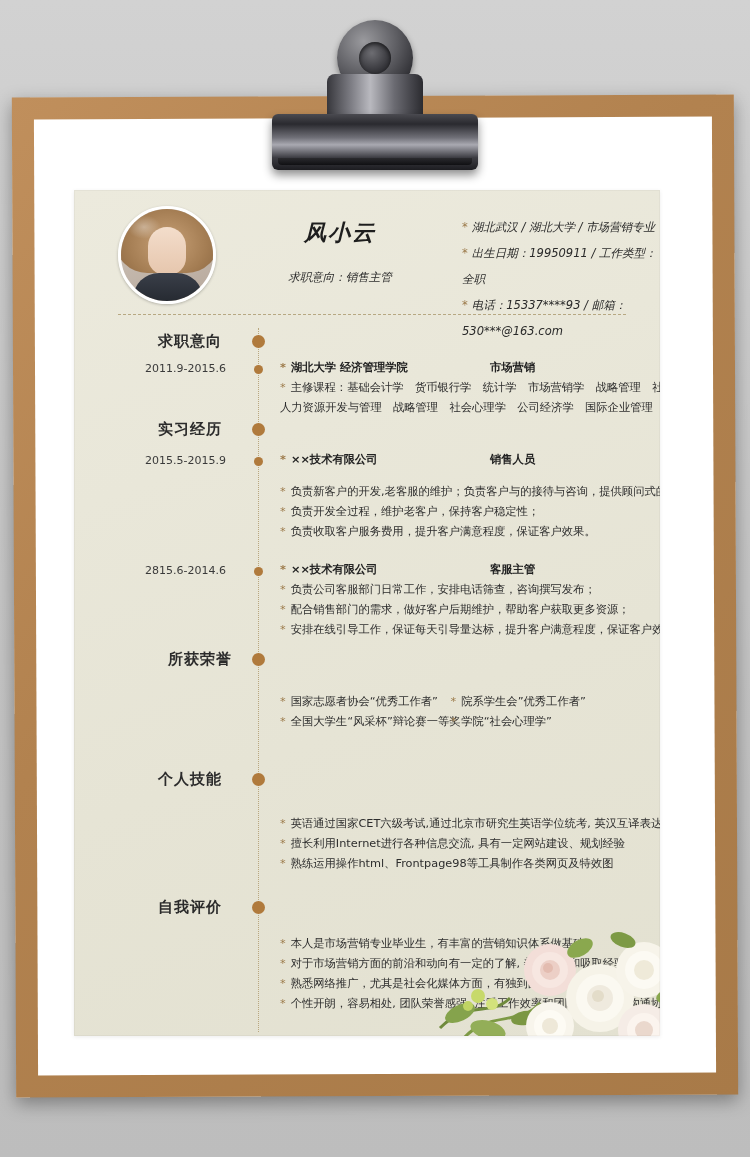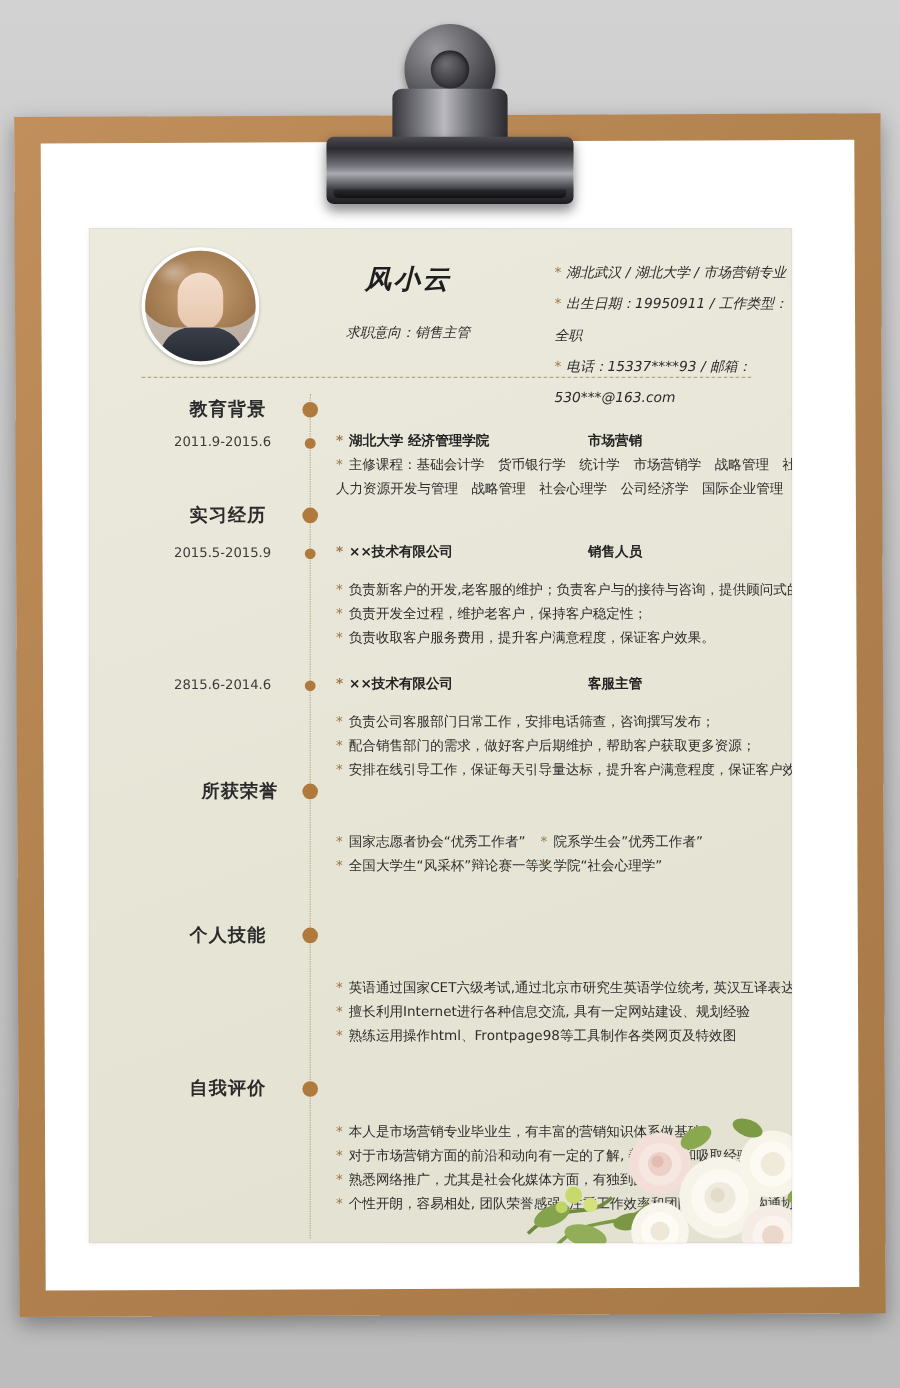--- a/index.html
+++ b/index.html
@@ -336,21 +336,21 @@
       <div><span class="star">*</span><span>电话：15337****93 / 邮箱：530***@163.com</span></div>
     </div>
 
     <div class="head-rule"></div>
   </div>
 
   <div class="body-area">
     <div class="timeline"></div>
 
     <div class="section" style="height:90px;">
-      <div class="sec-title" style="top:8px;">教育背景</div>
+      <div class="sec-title" style="top:8px;">求职意向</div>
       <div class="dot" style="top:11px;"></div>
       <div class="date" style="top:38px;">2011.9-2015.6</div>
       <div class="dot small" style="top:41px;"></div>
       <div class="content" style="padding-top:34px;">
         <div class="row-head">
           <span class="org"><span class="star">*</span><span>湖北大学 经济管理学院</span></span>
           <span>市场营销</span>
         </div>
         <div class="li"><span class="star">*</span><span>主修课程：基础会计学　货币银行学　统计学　市场营销学　战略管理　社会心理学</span></div>
         <div class="li" style="padding-left:0;"><span>人力资源开发与管理　战略管理　社会心理学　公司经济学　国际企业管理</span></div>
@@ -373,21 +373,21 @@
         <div class="li"><span class="star">*</span><span>负责收取客户服务费用，提升客户满意程度，保证客户效果。</span></div>
       </div>
 
       <div class="date" style="top:150px;">2815.6-2014.6</div>
       <div class="dot small" style="top:153px;"></div>
       <div class="content" style="padding-top:18px;">
         <div class="row-head">
           <span class="org"><span class="star">*</span><span>××技术有限公司</span></span>
           <span>客服主管</span>
         </div>
-        <div class="li" style="margin-top:12px;"><span class="star">*</span><span>负责公司客服部门日常工作，安排电话筛查，咨询撰写发布；</span></div>
+        <div class="li" style=""><span class="star">*</span><span>负责公司客服部门日常工作，安排电话筛查，咨询撰写发布；</span></div>
         <div class="li"><span class="star">*</span><span>配合销售部门的需求，做好客户后期维护，帮助客户获取更多资源；</span></div>
         <div class="li"><span class="star">*</span><span>安排在线引导工作，保证每天引导量达标，提升客户满意程度，保证客户效果。</span></div>
       </div>
     </div>
 
     <div class="section" style="height:120px;">
       <div class="sec-title" style="top:6px;margin-left:10px;">所获荣誉</div>
       <div class="dot" style="top:9px;"></div>
       <div class="content" style="padding-top:48px;">
         <div class="two-col">

